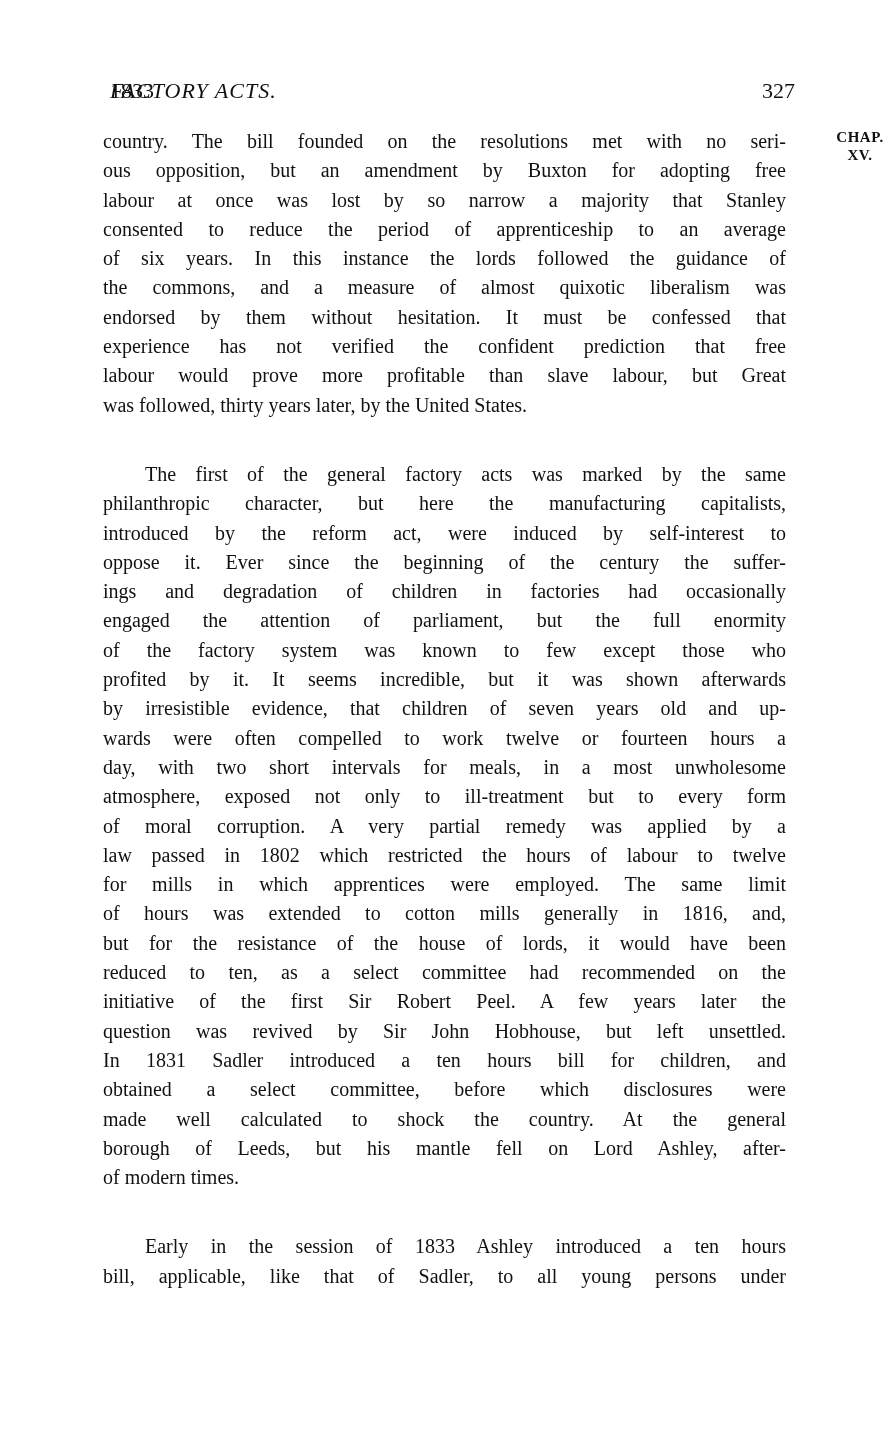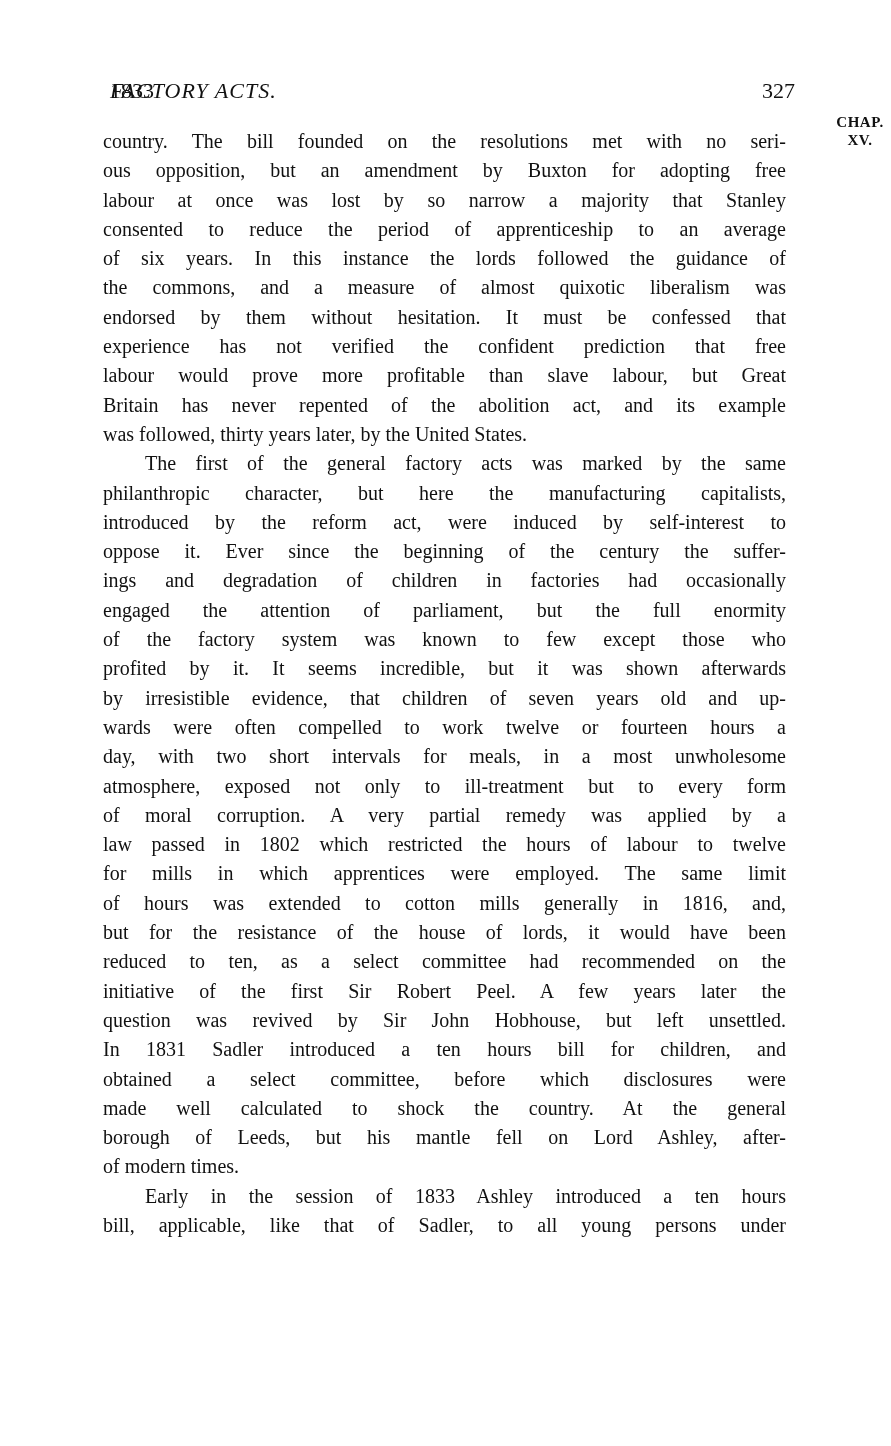--- a/index.html
+++ b/index.html
@@ -37,21 +37,21 @@
     top: 0;
   }
   .rh-page {
     position: absolute;
     right: 0;
     top: 0;
   }
   .margin-note {
     position: absolute;
     left: 830px;
-    top: 113px;
+    top: 128px;
     width: 60px;
     font-size: 15px;
     line-height: 18px;
     text-align: center;
     font-weight: bold;
     letter-spacing: 0.5px;
   }
   .body-text {
     position: absolute;
     top: 127px;
@@ -65,20 +65,21 @@
     white-space: nowrap;
     text-align: justify;
     text-align-last: justify;
     height: 29.3px;
   }
   .line.last {
     text-align-last: left;
   }
   .line.indent {
     padding-left: 42px;
+    margin-top: 40px;
   }
 </style>
 </head>
 <body>
 
 <div>
   <div class="running-head">
     <span class="rh-year">1833</span>
     <span class="rh-title">FACTORY ACTS.</span>
     <span class="rh-page">327</span>
@@ -93,21 +94,20 @@
     <div>
       <span class="line">country.  The bill founded on the resolutions met with no seri-</span>
       <span class="line">ous opposition, but an amendment by Buxton for adopting free</span>
       <span class="line">labour at once was lost by so narrow a majority that Stanley</span>
       <span class="line">consented to reduce the period of apprenticeship to an average</span>
       <span class="line">of six years.  In this instance the lords followed the guidance of</span>
       <span class="line">the commons, and a measure of almost quixotic liberalism was</span>
       <span class="line">endorsed by them without hesitation.  It must be confessed that</span>
       <span class="line">experience has not verified the confident prediction that free</span>
       <span class="line">labour would prove more profitable than slave labour, but Great</span>
-      <span class="line">Britain has never repented of the abolition act, and its example</span>
       <span class="line last">was followed, thirty years later, by the United States.</span>
     </div>
     <div>
       <span class="line indent">The first of the general factory acts was marked by the same</span>
       <span class="line">philanthropic character, but here the manufacturing capitalists,</span>
       <span class="line">introduced by the reform act, were induced by self-interest to</span>
       <span class="line">oppose it.  Ever since the beginning of the century the suffer-</span>
       <span class="line">ings and degradation of children in factories had occasionally</span>
       <span class="line">engaged the attention of parliament, but the full enormity</span>
       <span class="line">of the factory system was known to few except those who</span>

